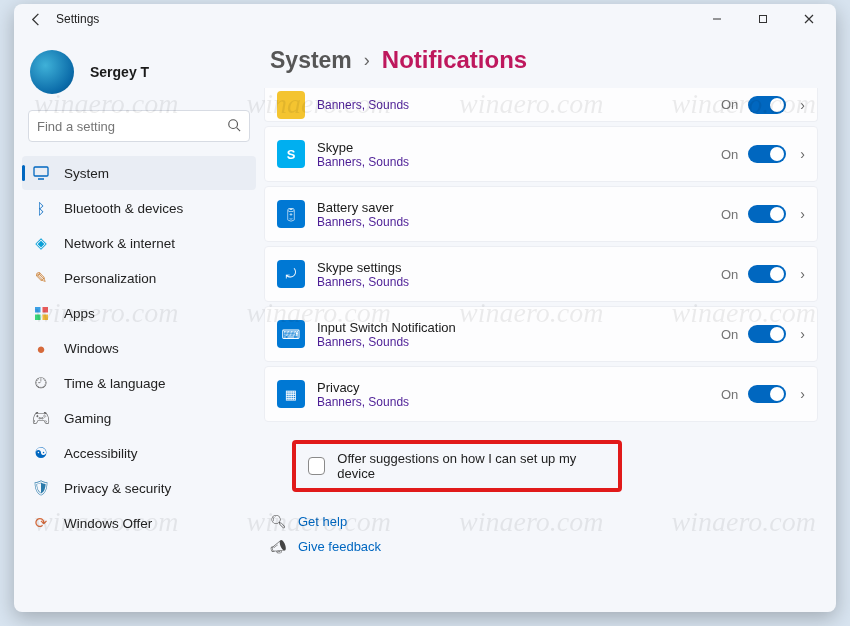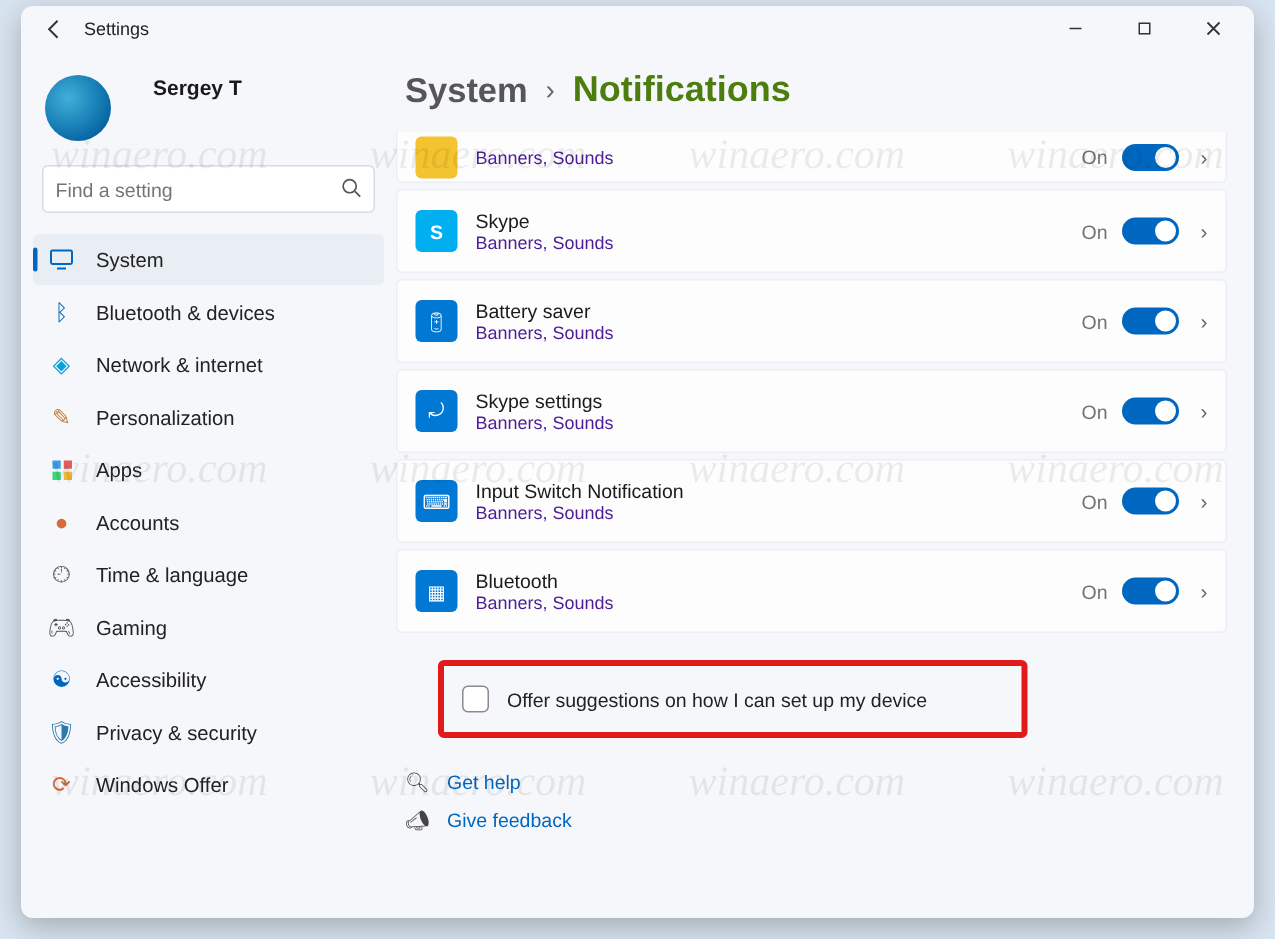--- a/index.html
+++ b/index.html
@@ -48,21 +48,21 @@
     flex:1; display:flex; overflow:hidden;
   }
   
   .sidebar {
     width: 250px;
     padding: 8px 6px 8px 6px;
     display:flex; flex-direction:column;
     gap:2px;
   }
   .profile {
-    display:flex; align-items:flex-start; gap:28px;
+    display:flex; align-items:center; gap:16px;
     padding:8px 10px 14px 10px;
   }
   .avatar {
     width:44px; height:44px; border-radius:50%;
     background: radial-gradient(circle at 35% 35%, #3fb1d8 0%, #0a6aa8 70%, #084a73 100%);
   }
   .profile .username { font-weight:600; font-size:14px; }
   .search {
     margin: 0 8px 12px 8px;
     height:32px;
@@ -106,21 +106,21 @@
     flex:1; overflow:hidden;
     padding: 8px 18px 0 0;
     display:flex; flex-direction:column;
   }
   .breadcrumb {
     display:flex; align-items:center; gap:12px;
     padding: 4px 0 14px 6px;
   }
   .breadcrumb .bc-system { font-size:23px; font-weight:600; color:#565656; }
   .breadcrumb .bc-chev { font-size:18px; color:#666; }
-  .breadcrumb .bc-page { font-size:24px; font-weight:600; color:#4d7c0f; }
+  .breadcrumb .bc-page { font-size:24px; font-weight:600; color:#be185d; }
   .list {
     flex:1; overflow-y:auto;
     display:flex; flex-direction:column; gap:4px;
     padding-bottom:10px;
   }
   .app-row {
     background:#fdfdfe;
     border:1px solid #eceef3;
     border-radius:4px;
     height:56px;
@@ -145,21 +145,21 @@
   .toggle::after {
     content:""; position:absolute; right:2px; top:2px;
     width:14px; height:14px; border-radius:50%; background:#fff;
   }
   .chev { color:#666; font-size:14px; }
   
   .chk-block {
     margin-top:14px;
     border:4px solid #e11a1a;
     border-radius:4px;
-    width: 393px;
+    width: 330px;
     margin-left: 28px;
     padding:2px 0;
   }
   .chk-row {
     height:40px;
     display:flex; align-items:center;
     padding:0 12px;
   }
   .chk {
     width:18px; height:18px; border:1.5px solid #8a8a8a;
@@ -256,21 +256,21 @@
                 <rect x="1" y="1" width="5.5" height="5.5" fill="#3ba0e6"></rect>
                 <rect x="8.5" y="1" width="5.5" height="5.5" fill="#e65a5a"></rect>
                 <rect x="1" y="8.5" width="5.5" height="5.5" fill="#3bd67a"></rect>
                 <rect x="8.5" y="8.5" width="5.5" height="5.5" fill="#f0b83b"></rect>
               </svg>
             </span>
           <span>Apps</span>
         </div>
         <div class="nav-item">
           <span class="nav-icon" style="color:#d66a3b">●</span>
-          <span>Accounts</span>
+          <span>Windows</span>
         </div>
         <div class="nav-item">
           <span class="nav-icon" style="color:#555">🕘︎</span>
           <span>Time &amp; language</span>
         </div>
         <div class="nav-item">
           <span class="nav-icon" style="color:#555">🎮︎</span>
           <span>Gaming</span>
         </div>
         <div class="nav-item">
@@ -347,21 +347,21 @@
             <div class="app-sub">Banners, Sounds</div>
           </div>
           <div class="app-state">On</div>
           <div class="toggle"></div>
           <div class="chev">›</div>
         </div>
 
         <div class="app-row">
           <div class="app-icon" style="background:#0078d4;color:#fff">▦</div>
           <div class="app-text">
-            <div class="app-title">Bluetooth</div>
+            <div class="app-title">Privacy</div>
             <div class="app-sub">Banners, Sounds</div>
           </div>
           <div class="app-state">On</div>
           <div class="toggle"></div>
           <div class="chev">›</div>
         </div>
 
         <div class="chk-block">
           <div class="chk-row">
             <div class="chk"></div>

